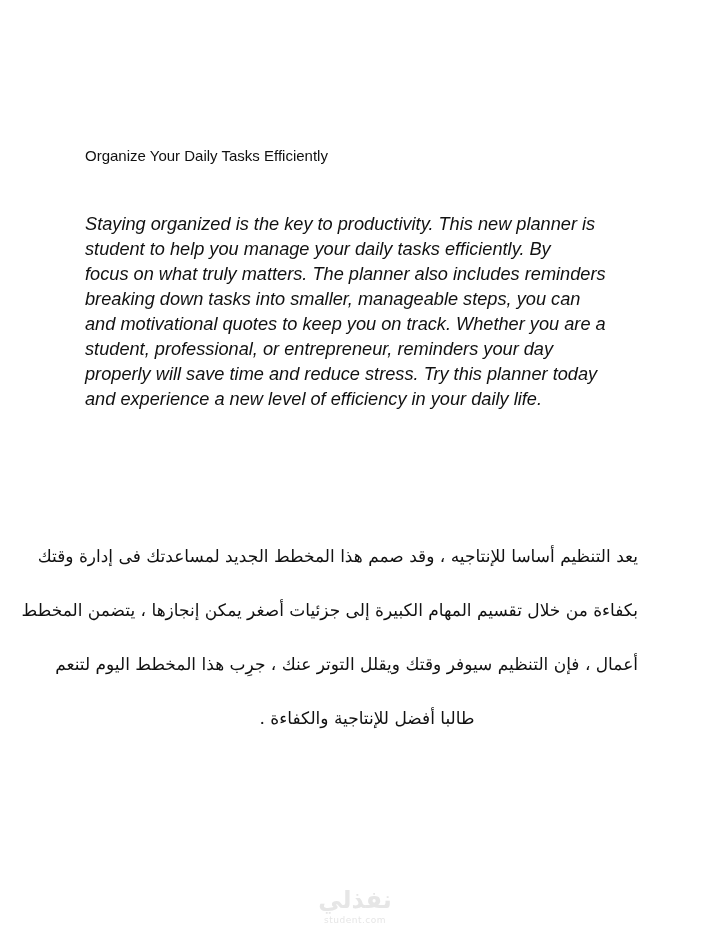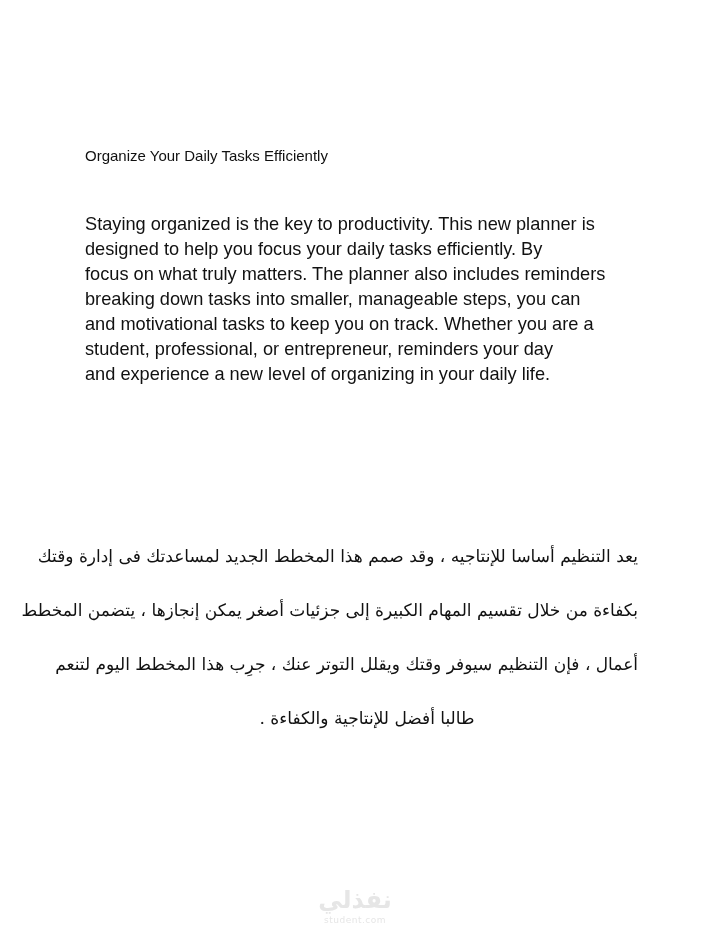--- a/index.html
+++ b/index.html
@@ -33,21 +33,21 @@
     .body-en {
       position: absolute;
       left: 85px;
       top: 204px;
       width: 560px;
       font-family: "Liberation Sans", sans-serif;
       font-size: 18.2px;
       line-height: 25px;
       color: #111111;
     }
-    .body-en .line { display: block; white-space: nowrap; }
+    .body-en .line { display: block; white-space: nowrap; font-style: italic; }
     .body-ar {
       position: absolute;
       left: 96px;
       top: 530px;
       width: 542px;
       direction: rtl;
       text-align: center;
       font-family: "DejaVu Serif", serif;
       font-size: 17px;
       color: #111111;
@@ -83,26 +83,27 @@
   </style>
 </head>
 <body>
 
 <div class="page">
 
   <div class="title">Organize Your Daily Tasks Efficiently</div>
 
   <div class="body-en">
     <span class="line">Staying organized is the key to productivity. This new planner is</span>
-    <span class="line">designed to help you focus your daily tasks efficiently. By</span>
+    <span class="line">student to help you manage your daily tasks efficiently. By</span>
     <span class="line">focus on what truly matters. The planner also includes reminders</span>
     <span class="line">breaking down tasks into smaller, manageable steps, you can</span>
-    <span class="line">and motivational tasks to keep you on track. Whether you are a</span>
+    <span class="line">and motivational quotes to keep you on track. Whether you are a</span>
     <span class="line">student, professional, or entrepreneur, reminders your day</span>
-    <span class="line">and experience a new level of organizing in your daily life.</span>
+    <span class="line">properly will save time and reduce stress. Try this planner today</span>
+    <span class="line">and experience a new level of efficiency in your daily life.</span>
   </div>
 
   <div class="body-ar">
     <span class="line">يعد التنظيم أساسا للإنتاجيه ، وقد صمم هذا المخطط الجديد لمساعدتك فى إدارة وقتك</span>
     <span class="line">بكفاءة من خلال تقسيم المهام الكبيرة إلى جزئيات أصغر يمكن إنجازها ، يتضمن المخطط</span>
     <span class="line">أعمال ،  فإن التنظيم سيوفر وقتك ويقلل التوتر عنك ، جرِب هذا المخطط اليوم لتنعم</span>
     <span class="line">طالبا أفضل للإنتاجية والكفاءة .</span>
   </div>
 
   <div class="watermark" style="color: rgb(230, 230, 230);">

